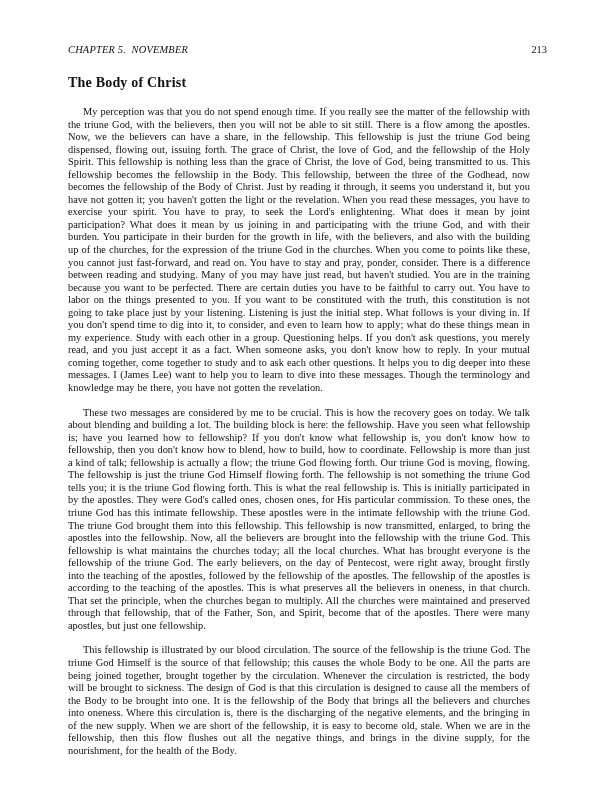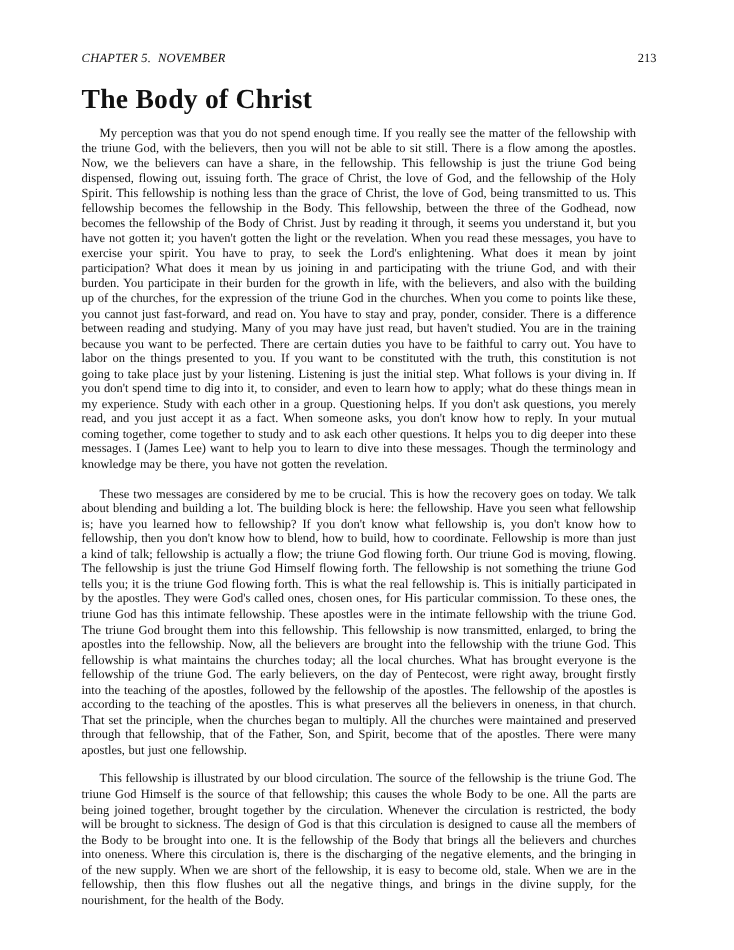--- a/index.html
+++ b/index.html
@@ -32,21 +32,21 @@
   .header-chapter {
     font-style: italic;
     white-space: pre-wrap;
     letter-spacing: 0.2px;
   }
   .header-pagenum {
     font-style: normal;
     margin-left: 13px;
   }
   .section-title {
-    font-size: 23px;
+    font-size: 14px;
     font-weight: bold;
     letter-spacing: 0.2px;
     margin: 17px 0 13px 0;
     line-height: 20px;
   }
   .body-par {
     font-size: 10.4px;
     line-height: 12.55px;
     text-align: justify;
     text-indent: 15px;

